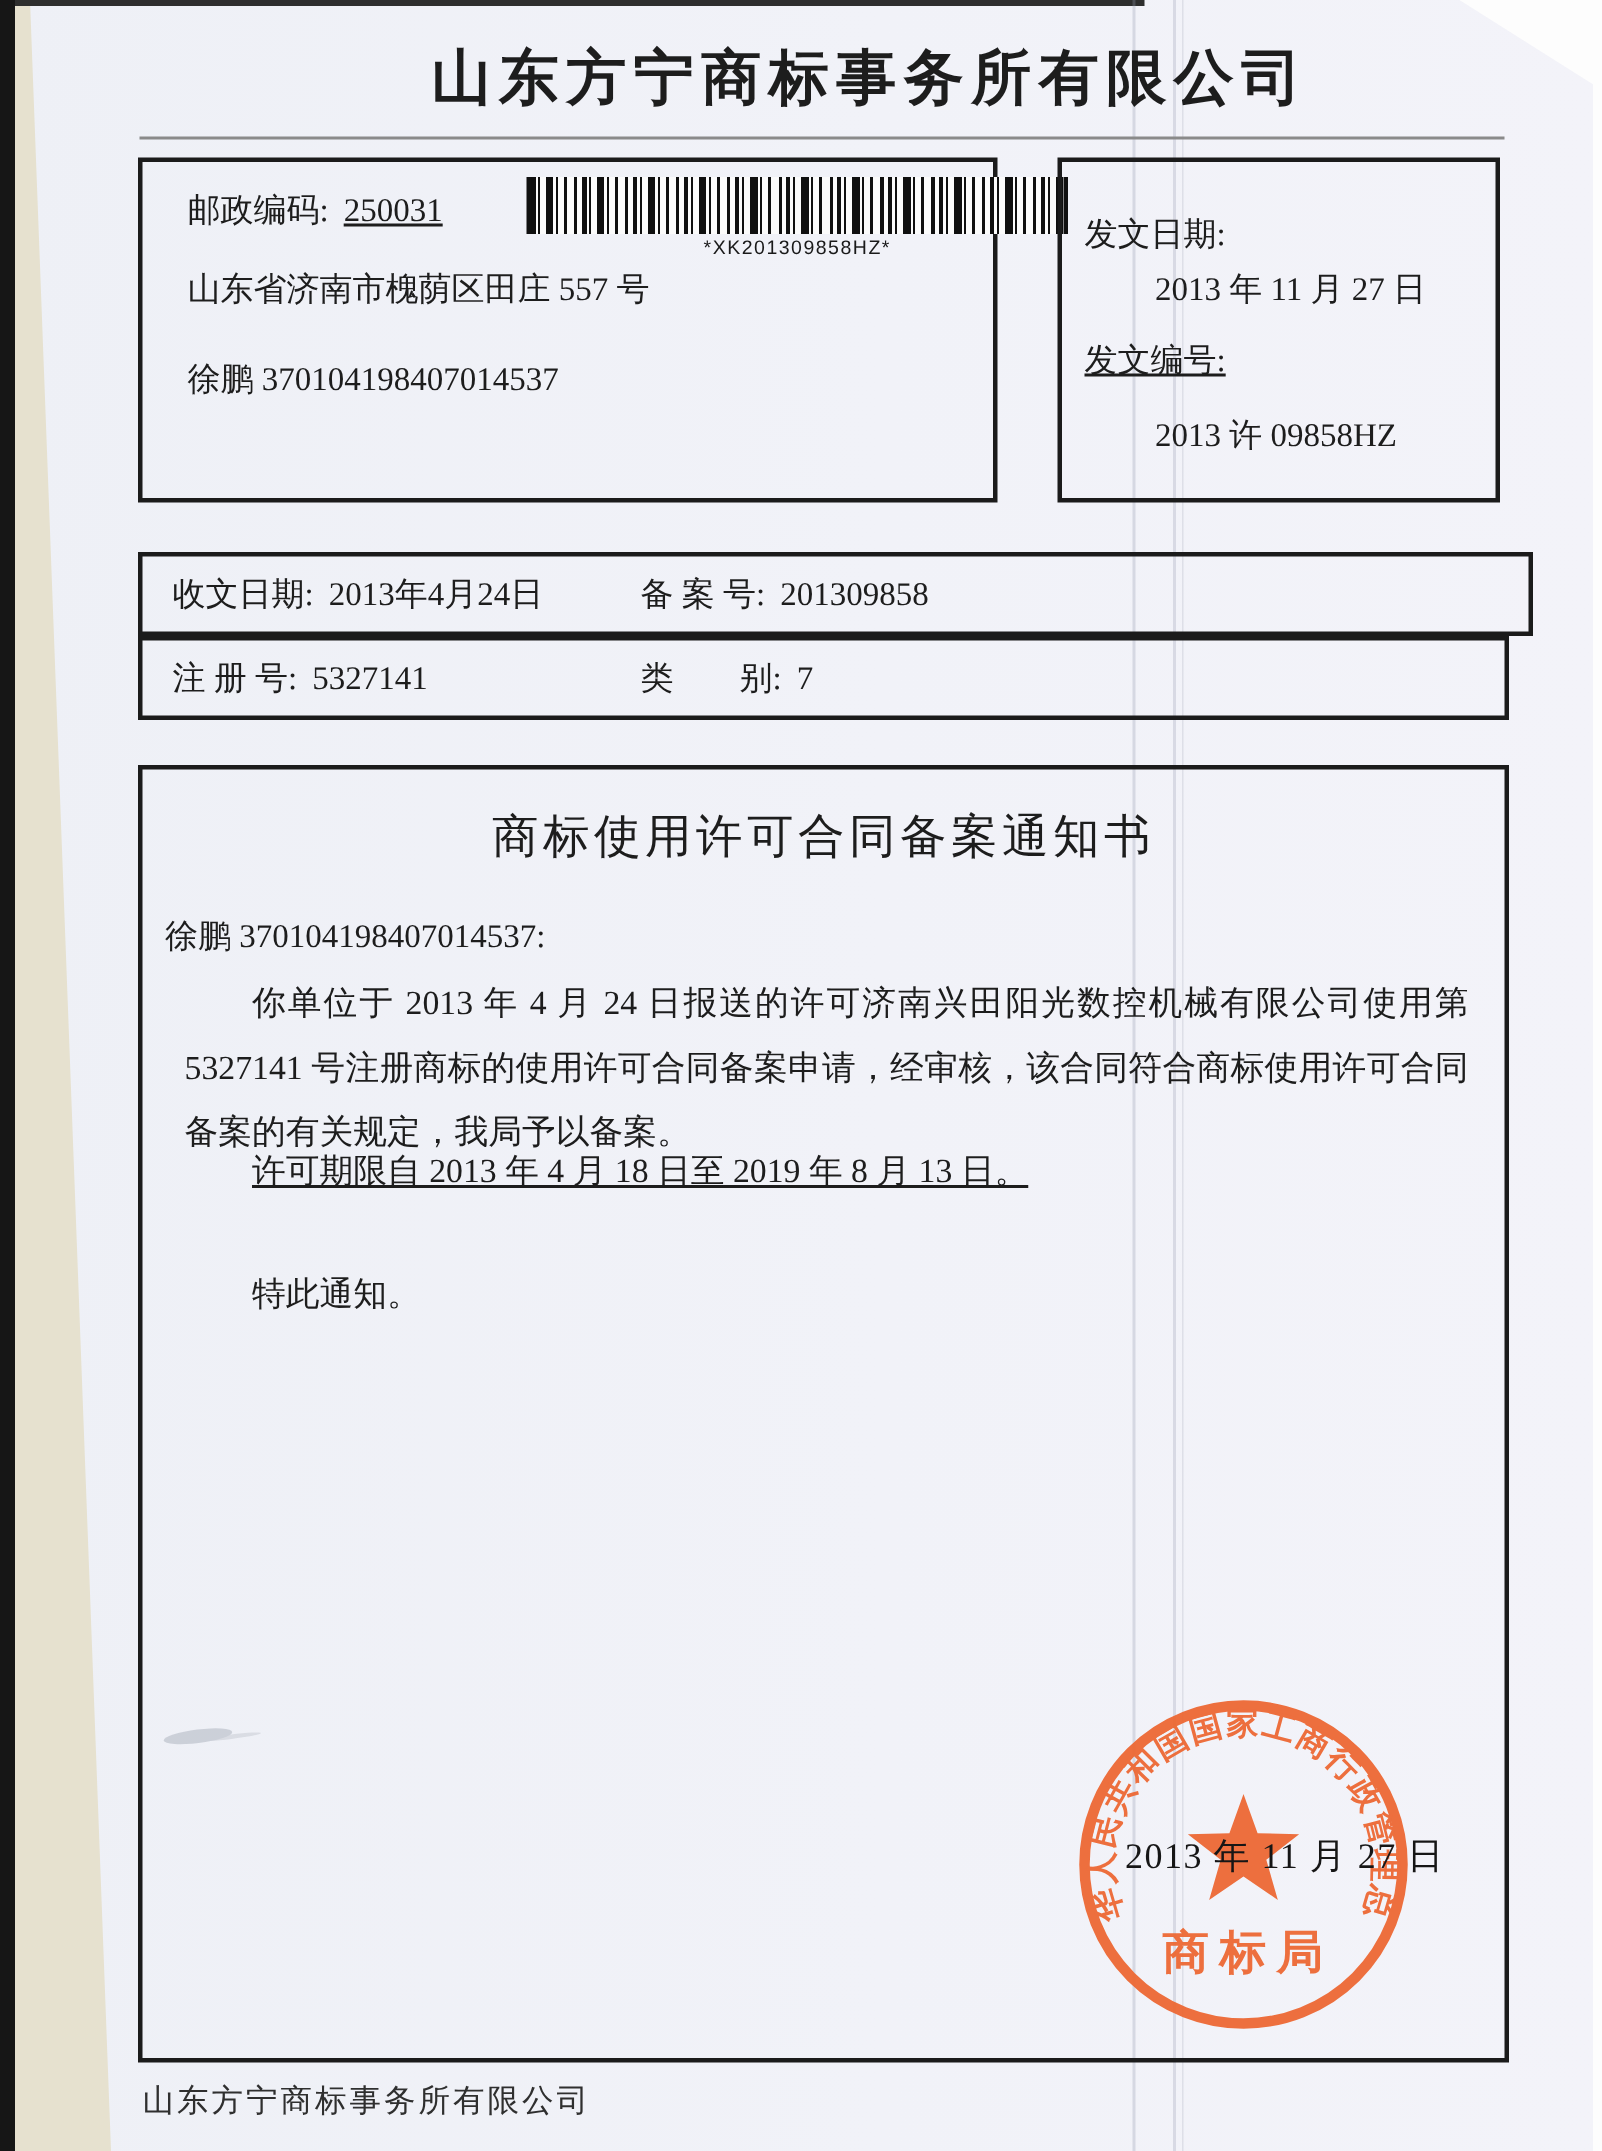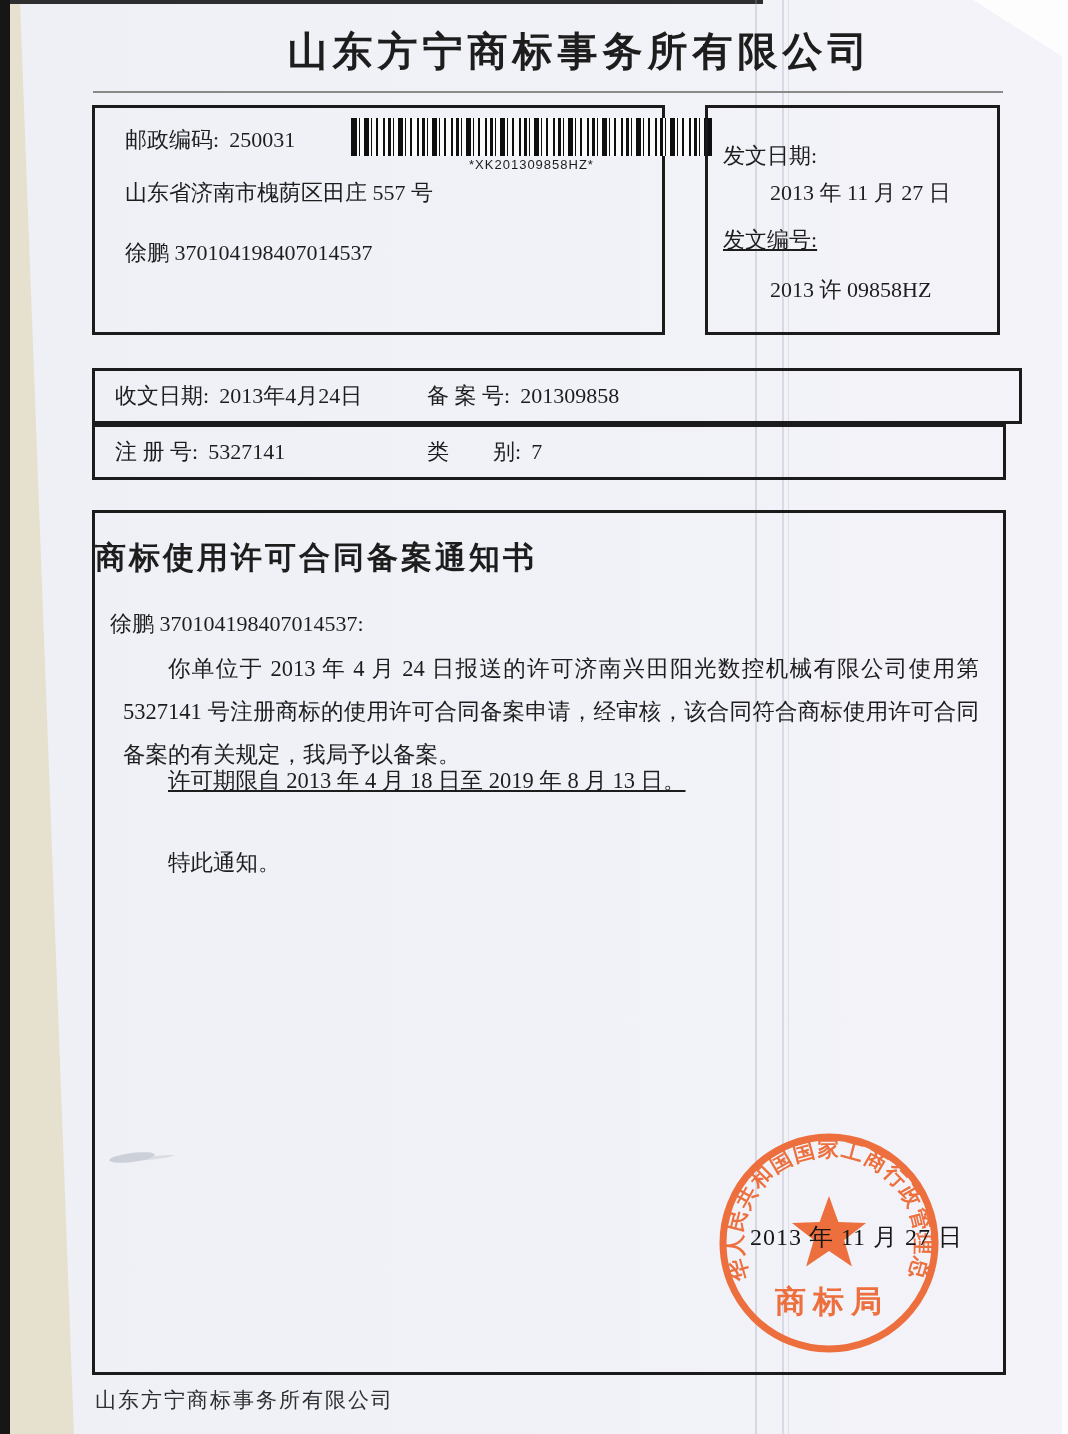--- a/index.html
+++ b/index.html
@@ -24,41 +24,41 @@
     box-shadow:22px 3px 0 -3px rgba(120,128,140,.5);}
   
   .doc-title{position:absolute;left:92px;right:0;top:24px;margin:0;text-align:center;
     font-size:40px;font-weight:bold;letter-spacing:5px;}
   .title-rule{position:absolute;left:93px;top:91px;width:910px;height:2px;background:#8a8a8a;}
   
   .box{position:absolute;border:3px solid #1b1b1b;}
   .sender-box{left:92px;top:105px;width:567px;height:224px;}
   .issue-box{left:705px;top:105px;width:289px;height:224px;}
   .line{position:absolute;font-size:22px;white-space:nowrap;}
-  .line .val{margin-left:10px;}
+  .line .val{margin-left:10px;text-decoration:underline;}
   .barcode-wrap{position:absolute;left:256px;top:10px;width:361px;}
   .barcode{height:38px;border-left:3px solid #101010;border-right:3px solid #101010;
     background:repeating-linear-gradient(90deg,
       #0f0f0f 0 3px,#fbfbfb 3px 5px,#0f0f0f 5px 6px,#fbfbfb 6px 10px,
       #0f0f0f 10px 15px,#fbfbfb 15px 17px,#0f0f0f 17px 18px,#fbfbfb 18px 22px,
       #0f0f0f 22px 24px,#fbfbfb 24px 29px,#0f0f0f 29px 31px,#fbfbfb 31px 34px);}
   .barcode-label{font-family:"Liberation Sans","DejaVu Sans",sans-serif;font-size:13px;
     text-align:center;letter-spacing:1px;color:#1a1a1a;margin-top:1px;}
   
   .table-row{position:absolute;left:92px;width:908px;height:50px;border:3px solid #1b1b1b;}
   .row1{top:368px;padding-left:16px;}
   .row2{top:424px;}
   .cell{position:absolute;top:0;height:50px;line-height:50px;font-size:22px;white-space:nowrap;}
   .cell-a{left:20px;}
   .cell-b{left:332px;}
   .cell .val{margin-left:10px;}
   
   .main-box{left:92px;top:510px;width:908px;height:859px;}
-  .notice-title{position:absolute;left:0;right:0;top:24px;margin:0;text-align:left;
-    font-size:31px;font-weight:bold;letter-spacing:3px;}
+  .notice-title{position:absolute;left:0;right:0;top:24px;margin:0;text-align:center;
+    font-size:31px;font-weight:normal;letter-spacing:3px;}
   .salutation{position:absolute;left:15px;top:96px;font-size:22px;text-align:right;}
   .para{position:absolute;left:28px;right:24px;font-size:22.5px;line-height:43px;
     text-indent:2em;text-align:justify;margin:0;}
   .para1{top:134px;}
   .para2{top:246px;text-decoration:underline;}
   .para3{top:328px;}
   
   .stamp{position:absolute;left:620px;top:616px;width:228px;height:228px;opacity:.93;}
   .stamp-date{position:absolute;left:655px;top:708px;font-size:24px;letter-spacing:1px;
     color:#161616;white-space:nowrap;}

